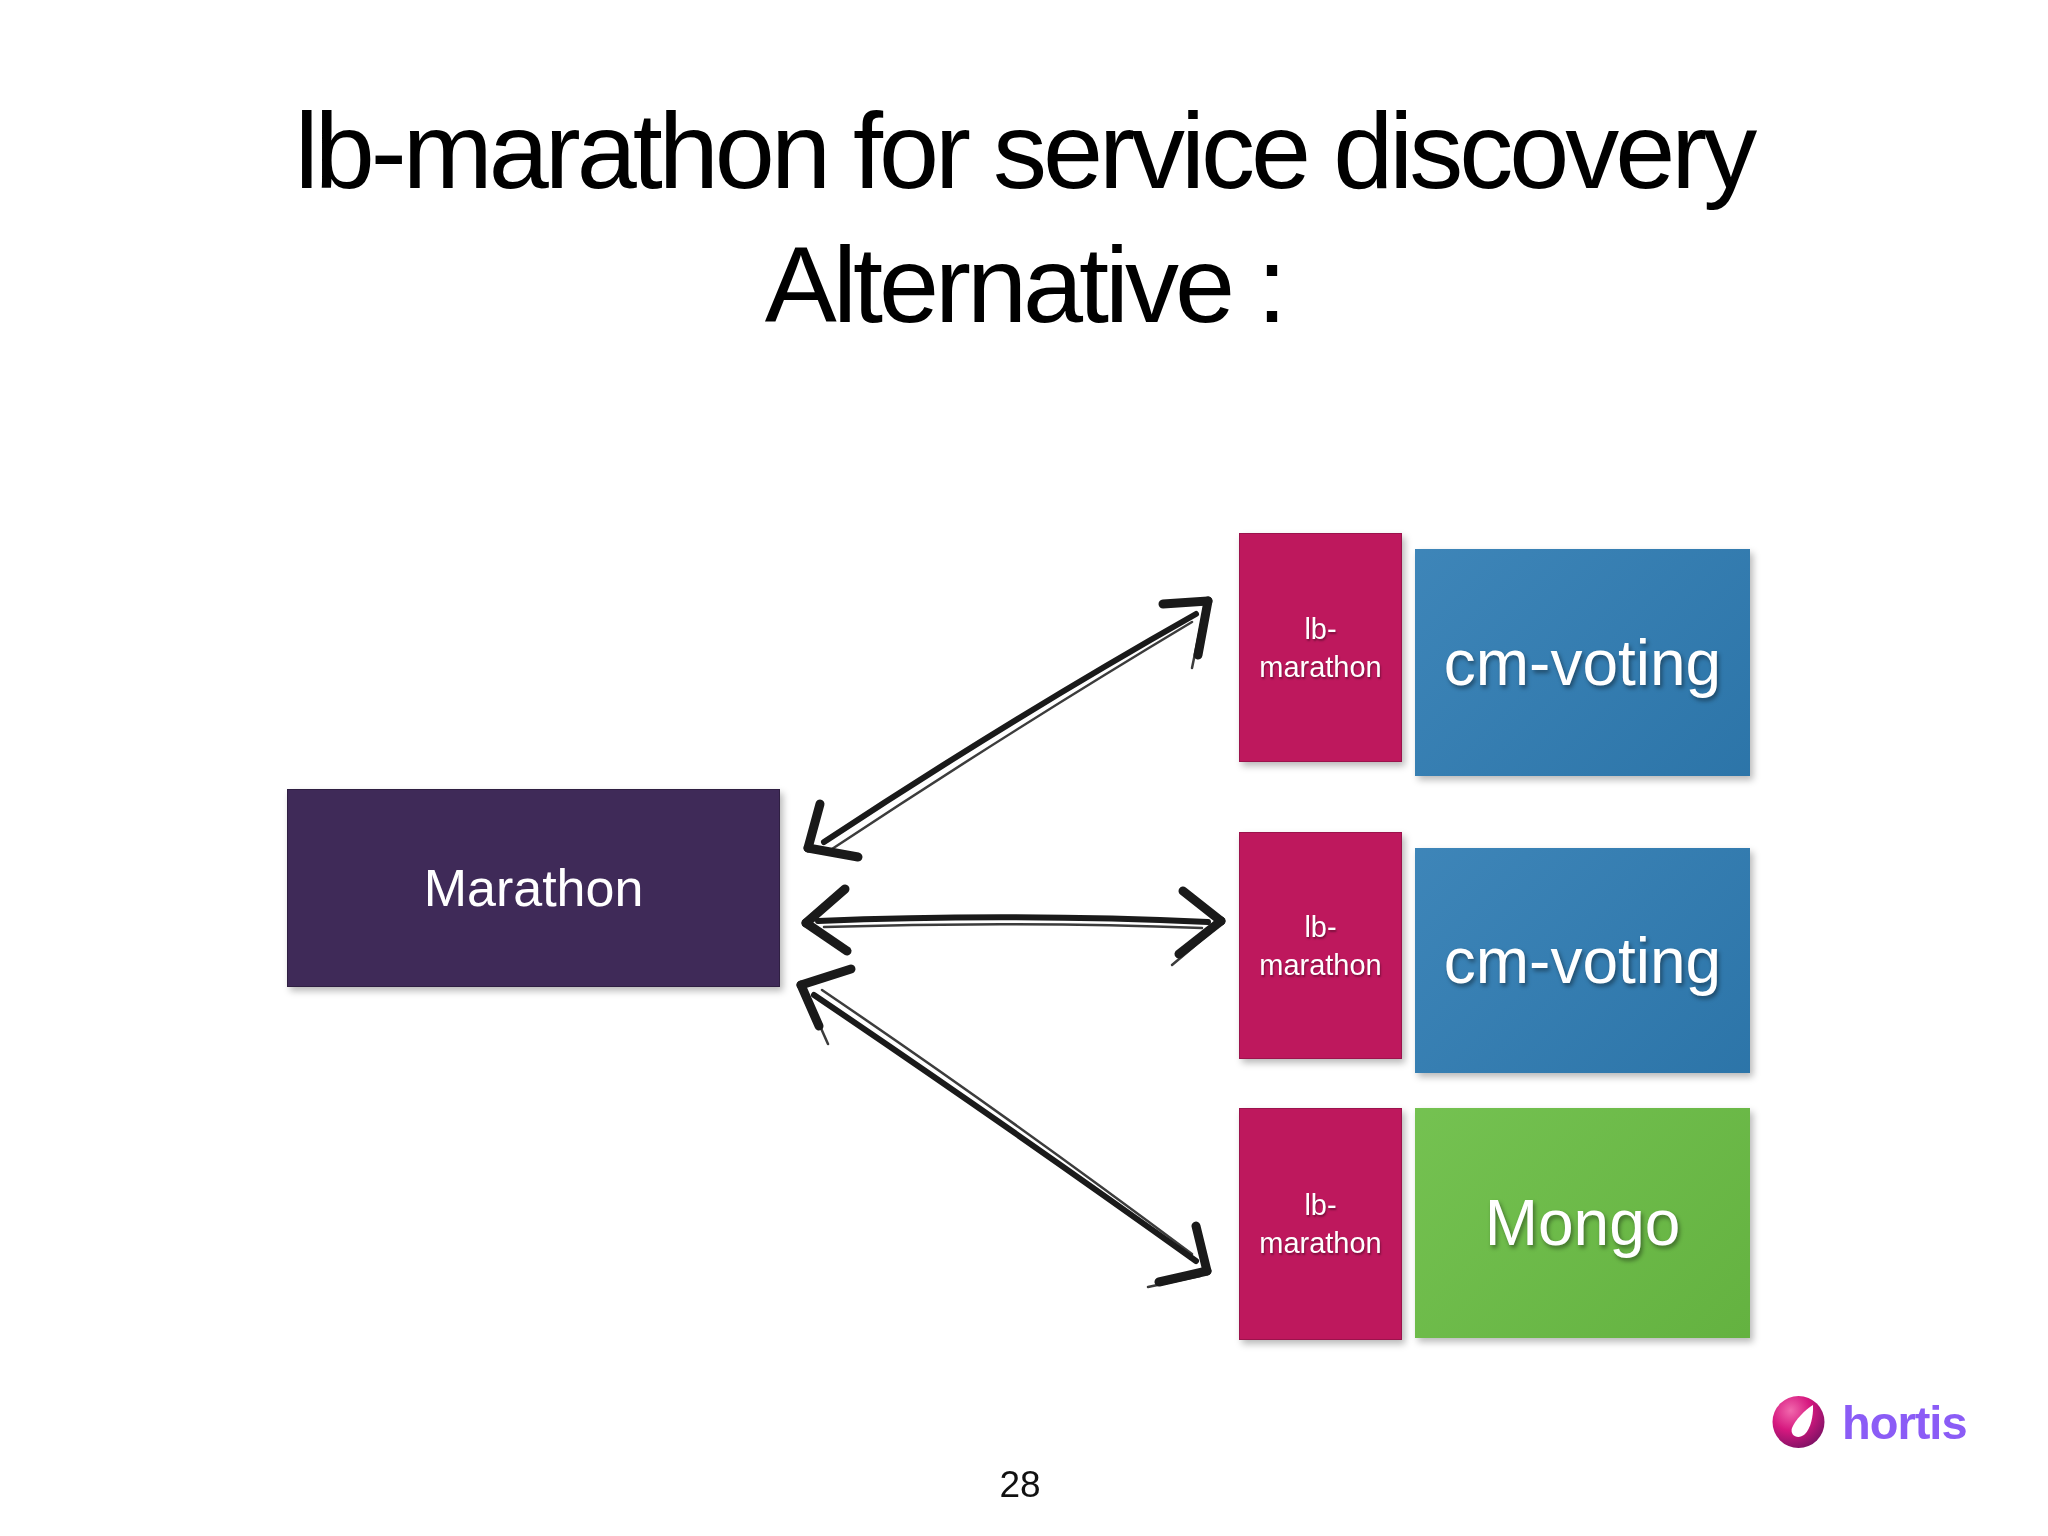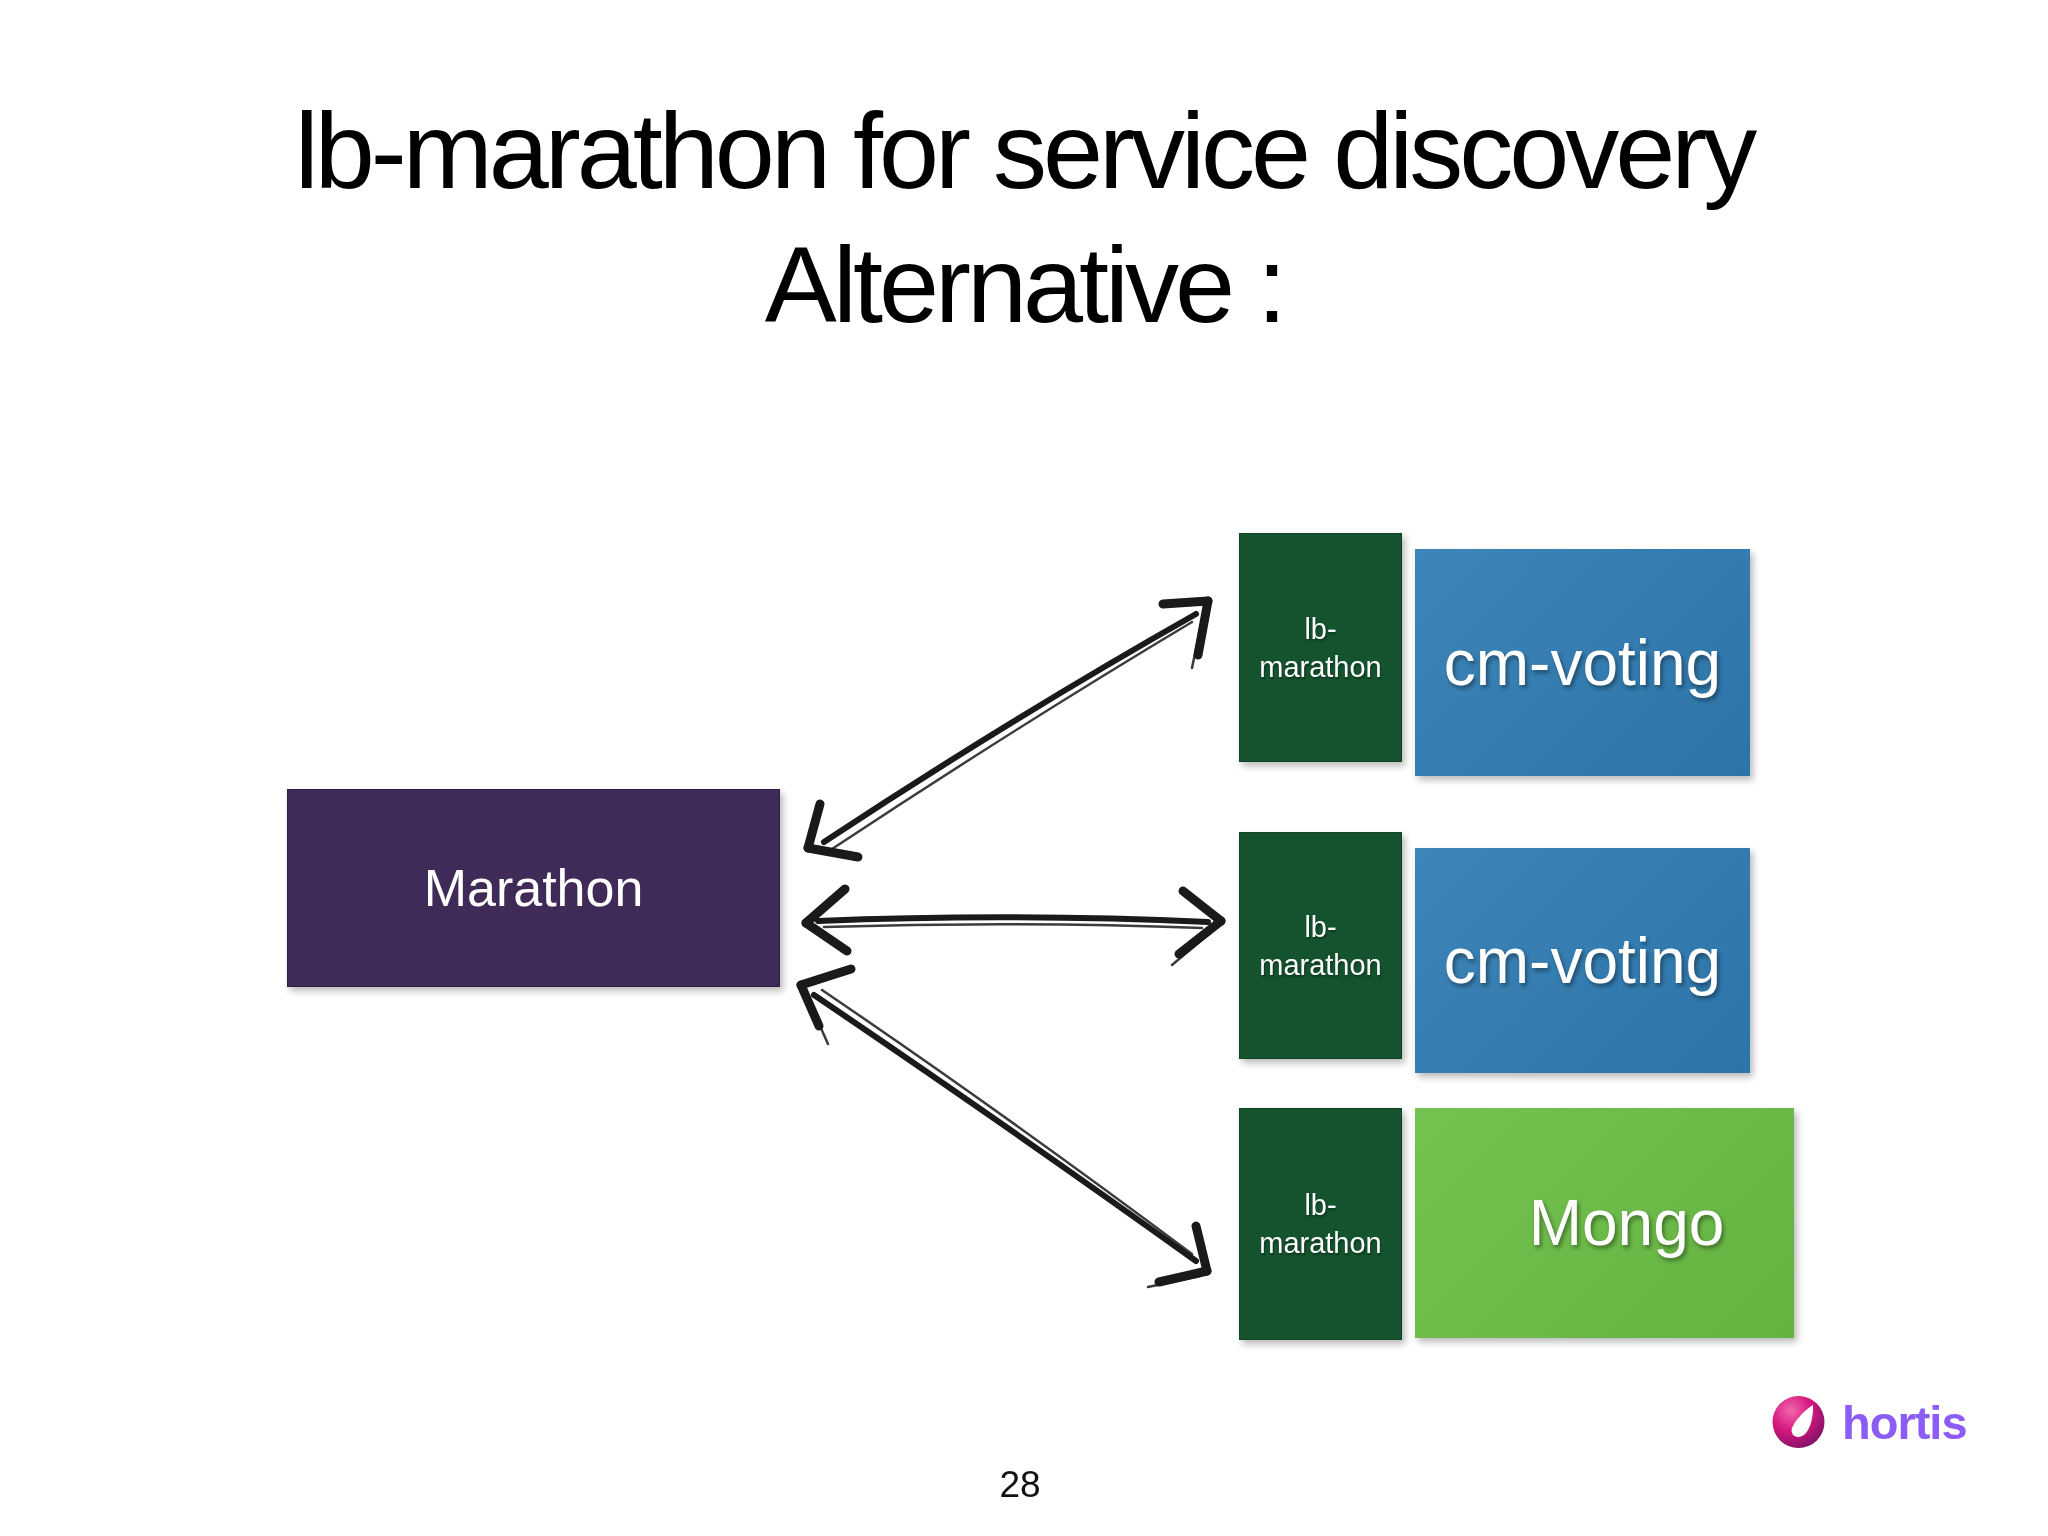--- a/index.html
+++ b/index.html
@@ -29,36 +29,36 @@
 
   #marathon-box{
     left:287px;top:789px;width:491px;height:196px;
     background:#3f2a58;
     border:1px solid rgba(0,0,0,.25);
     font-size:52px;
   }
 
   .lb-box{
     left:1239px;width:161px;
-    background:#14532d;
+    background:#be185d;
     border:1px solid rgba(0,0,0,.18);
     font-size:29px;line-height:38px;
     text-shadow:1px 2px 2px rgba(0,0,0,.35);
     justify-content:center;
   }
   .lb-box span{display:block;}
 
   .service-box{
     left:1415px;width:335px;
     font-size:64px;
     text-shadow:2px 3px 4px rgba(0,0,0,.4);
     background-image:linear-gradient(135deg, rgba(255,255,255,.07), rgba(0,0,0,.06));
   }
   .service-blue{background-color:#2f7cb3;margin-top:16px;}
-  .service-green{background-color:#6abd44;padding-left:44px;}
+  .service-green{background-color:#6abd44;}
 
   .row1{top:533px;height:227px;}
   .row2{top:832px;height:225px;}
   .row3{top:1108px;height:230px;}
 
   
   #arrows{
     position:absolute;left:0;top:0;width:2048px;height:1536px;
     pointer-events:none;
   }

